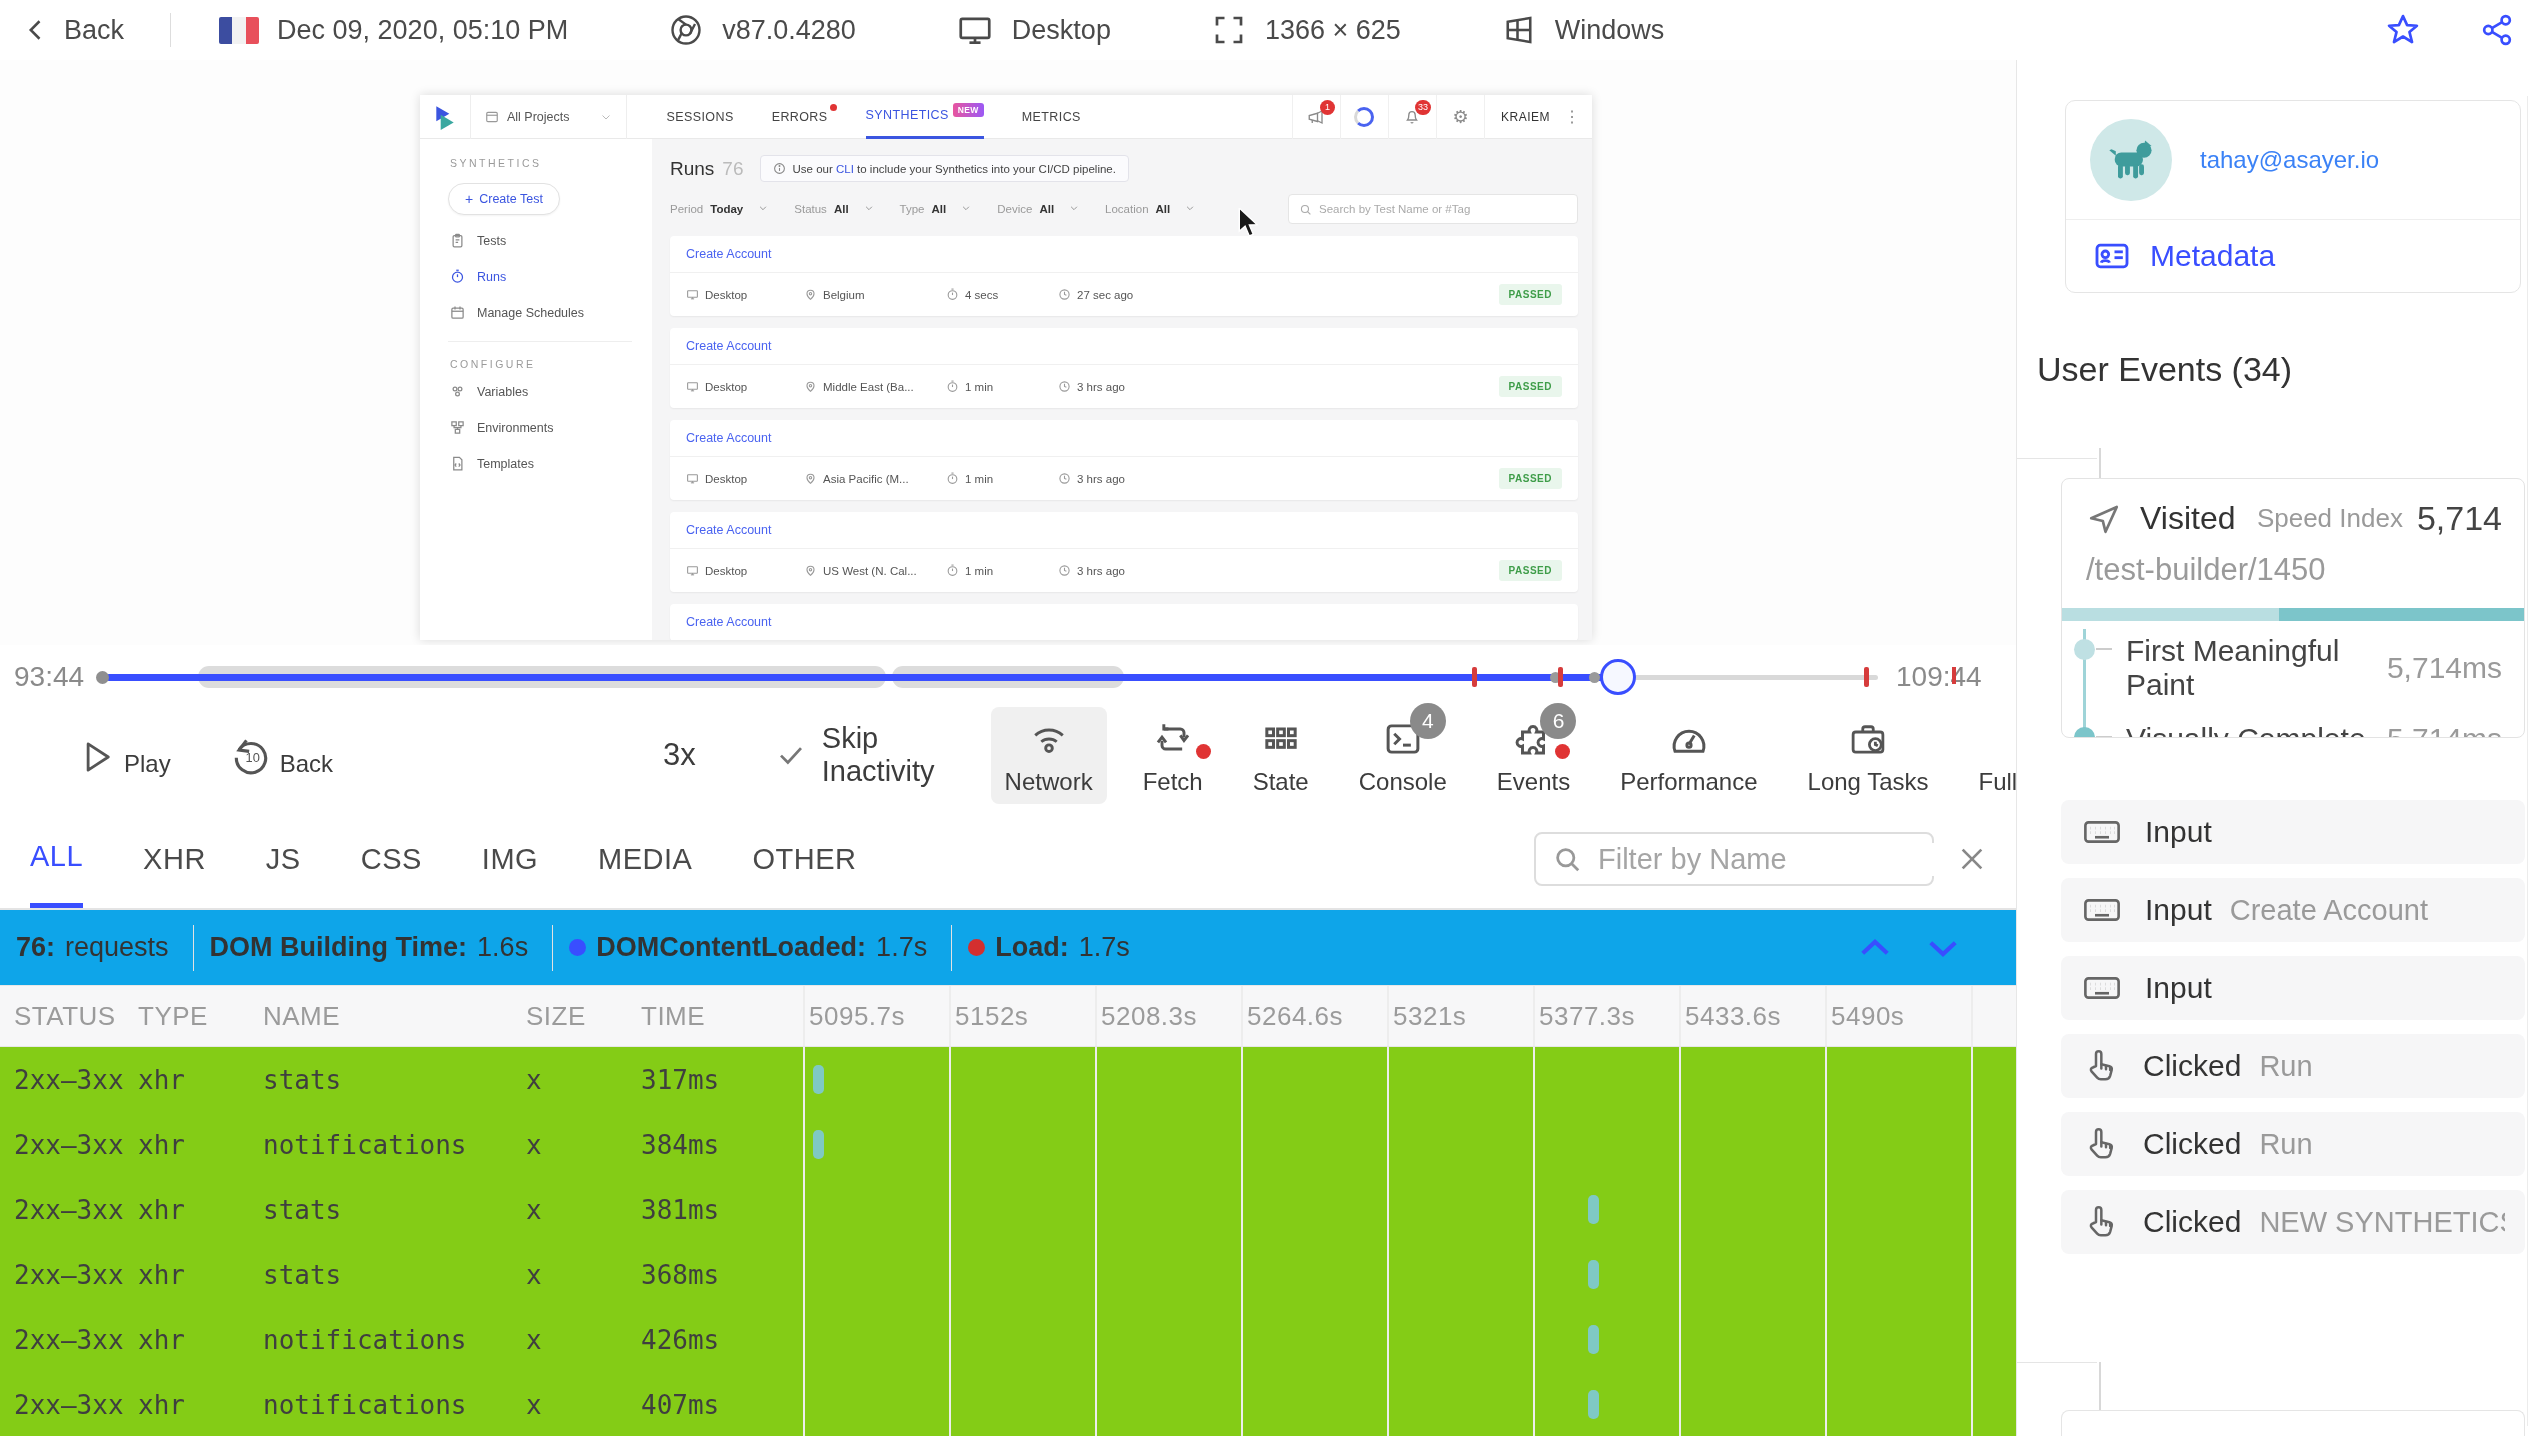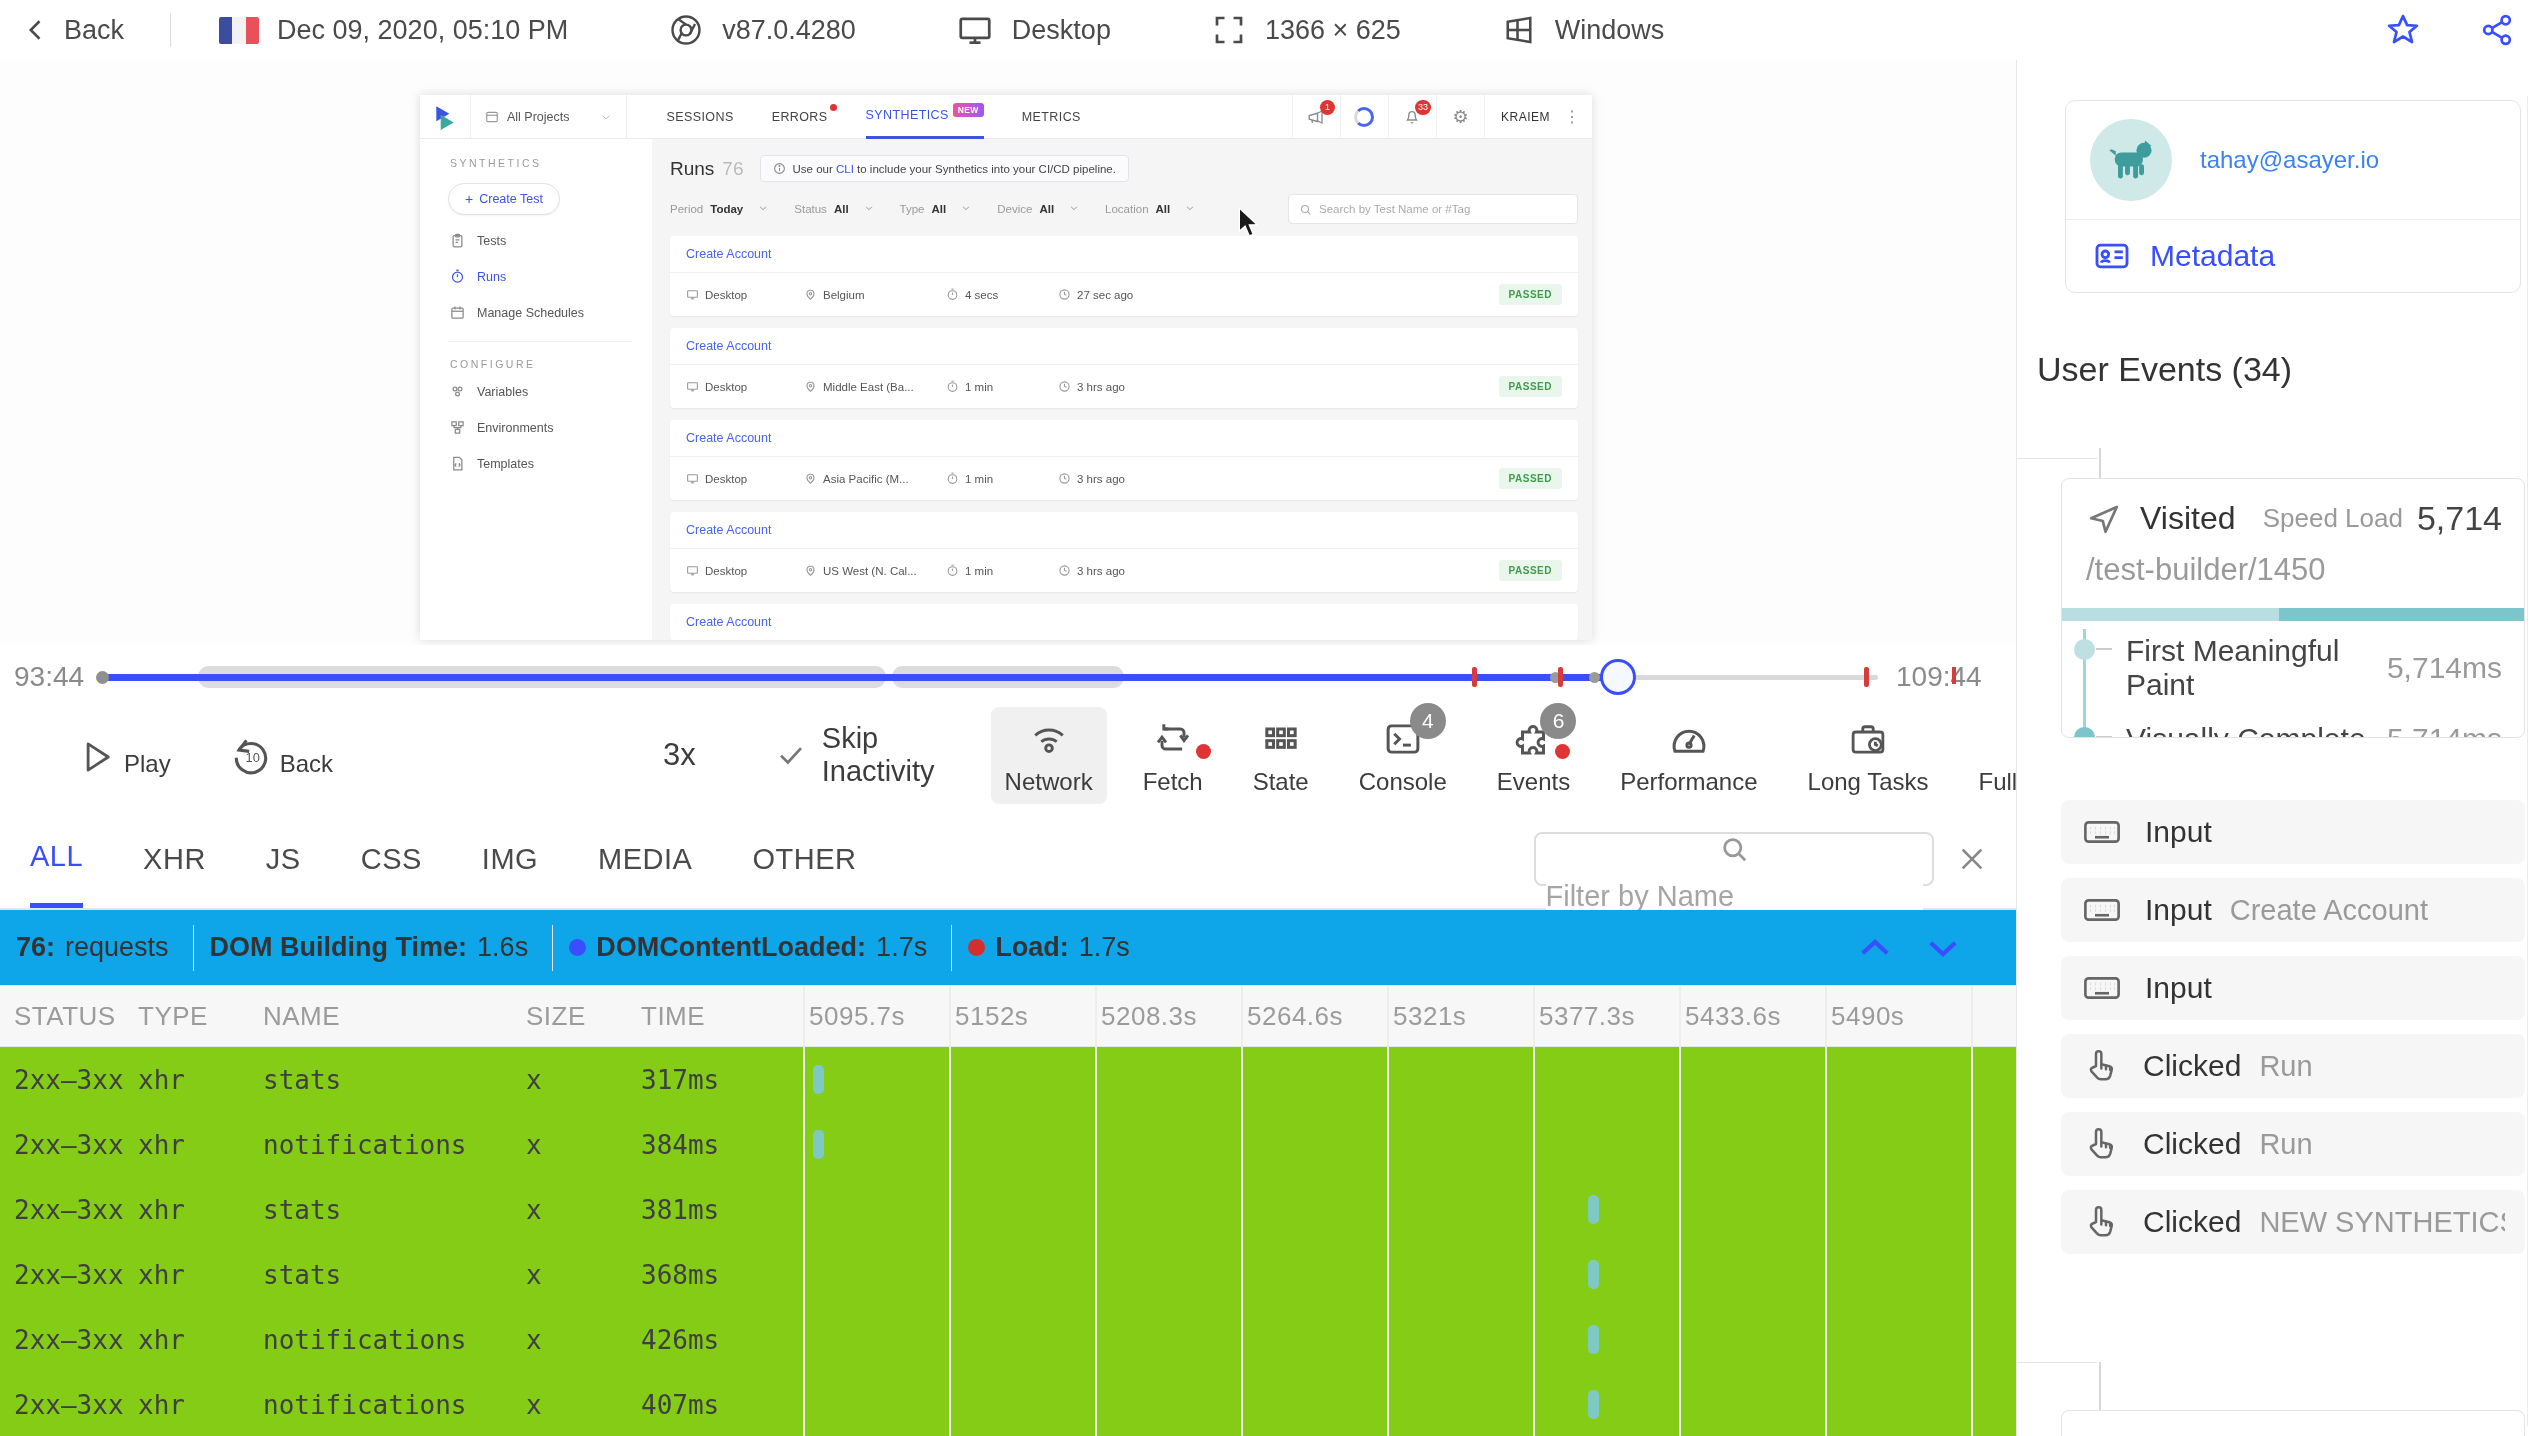--- a/index.html
+++ b/index.html
@@ -94,21 +94,21 @@
   .panelbtn .pic { position:relative; height:44px; display:flex; align-items:center; color:#555; }
   .panelbtn .plabel { font-size:24px; color:#3c3c3c; white-space:nowrap; }
   .pbadge { position:absolute; top:-14px; right:-22px; width:36px; height:36px; border-radius:50%; background:#8a8a8a; color:#fff; font-size:21px; display:flex; align-items:center; justify-content:center; }
   .preddot { position:absolute; bottom:2px; right:-16px; width:15px; height:15px; border-radius:50%; background:#e03434; }
 
   
   .nettabs { position:relative; width:2016px; height:100px; display:flex; align-items:center; border-bottom:2px solid #e4e4e4; background:#fff; }
   .ntab { font-size:29px; letter-spacing:.5px; color:#4a4a4a; margin-left:60px; height:98px; display:flex; align-items:center; cursor:pointer; }
   .ntab:first-child { margin-left:30px; }
   .ntab.active { color:#394eff; border-bottom:5px solid #394eff; }
-  .filterbox { margin-left:auto; display:flex; align-items:center; gap:16px; width:400px; height:54px; border:2px solid #ddd; border-radius:8px; padding:0 16px; color:#999;flex-direction:column; }
+  .filterbox { margin-left:auto; display:flex; align-items:center; gap:16px; width:400px; height:54px; border:2px solid #ddd; border-radius:8px; padding:0 16px; color:#999; }
   .filterbox input { border:none; outline:none; flex:1; font-size:29px; color:#444; font-family:"Liberation Sans",sans-serif; }
   .filterbox input::placeholder { color:#a5a5a5; }
   .closex { margin:0 28px 0 22px; color:#888; cursor:pointer; }
   .statsrow { position:relative; width:2016px; height:75px; display:flex; align-items:center; background:#0ea5e9; }
   .stat { display:flex; align-items:center; gap:10px; font-size:27px; color:#333; margin-left:16px; white-space:nowrap; }
   .stat b { font-weight:bold; }
   .sdot { width:17px; height:17px; border-radius:50%; }
   .sdiv { width:1px; height:46px; background:#e2e2e2; margin-left:24px; }
   .updown { margin-left:auto; display:flex; gap:26px; margin-right:52px; color:#394eff; }
   .updown svg { cursor:pointer; }
@@ -958,21 +958,21 @@
   <div class="thread-v" style="left:82px; top:388px; height:30px;"></div>
 
   <div class="vcard">
     <div class="vc-top">
       <span>
           <svg width="36" height="36" viewBox="0 0 24 24" fill="none" stroke="#777" stroke-width="1.8" stroke-linejoin="round">
             <polygon points="3.5 11.5 20.5 4 13 20.5 11.2 13.3"></polygon>
           </svg>
         </span>
       <span class="vc-label">Visited</span>
-      <span class="vc-si-label">Speed Load</span>
+      <span class="vc-si-label">Speed Index</span>
       <span class="vc-si">5,714</span>
     </div>
     <div class="vc-url">/test-builder/1450</div>
     <div class="vc-bar">
       <div style="width:47%;background:#b9dee1;"></div>
       <div style="flex:1;background:#7cc5ca;"></div>
     </div>
     <div class="vc-thread"></div>
     <div class="vc-dot" style="top:160px;background:#bfe0e3;"></div>
     <div class="vc-conn" style="top:169px;"></div>

